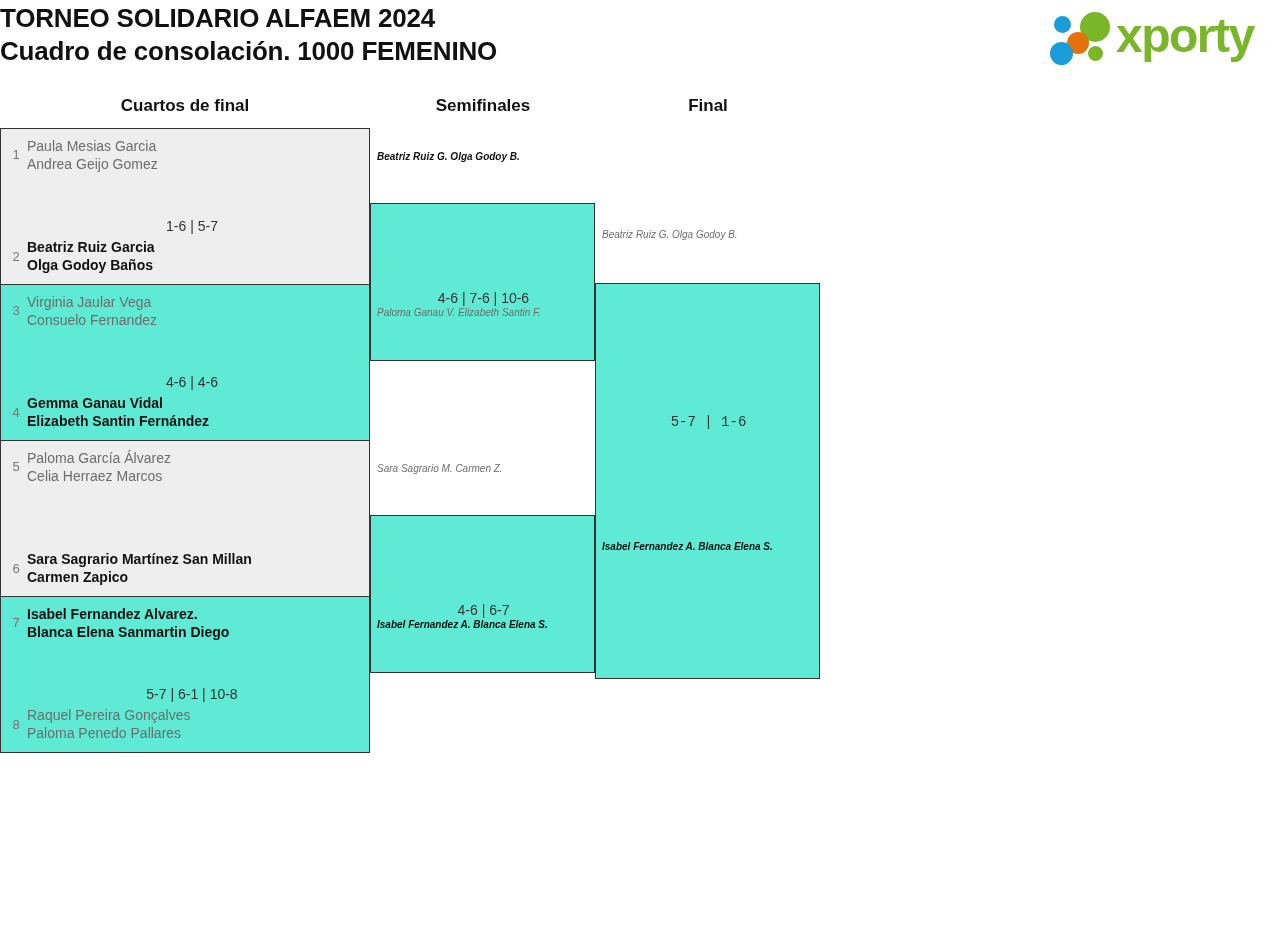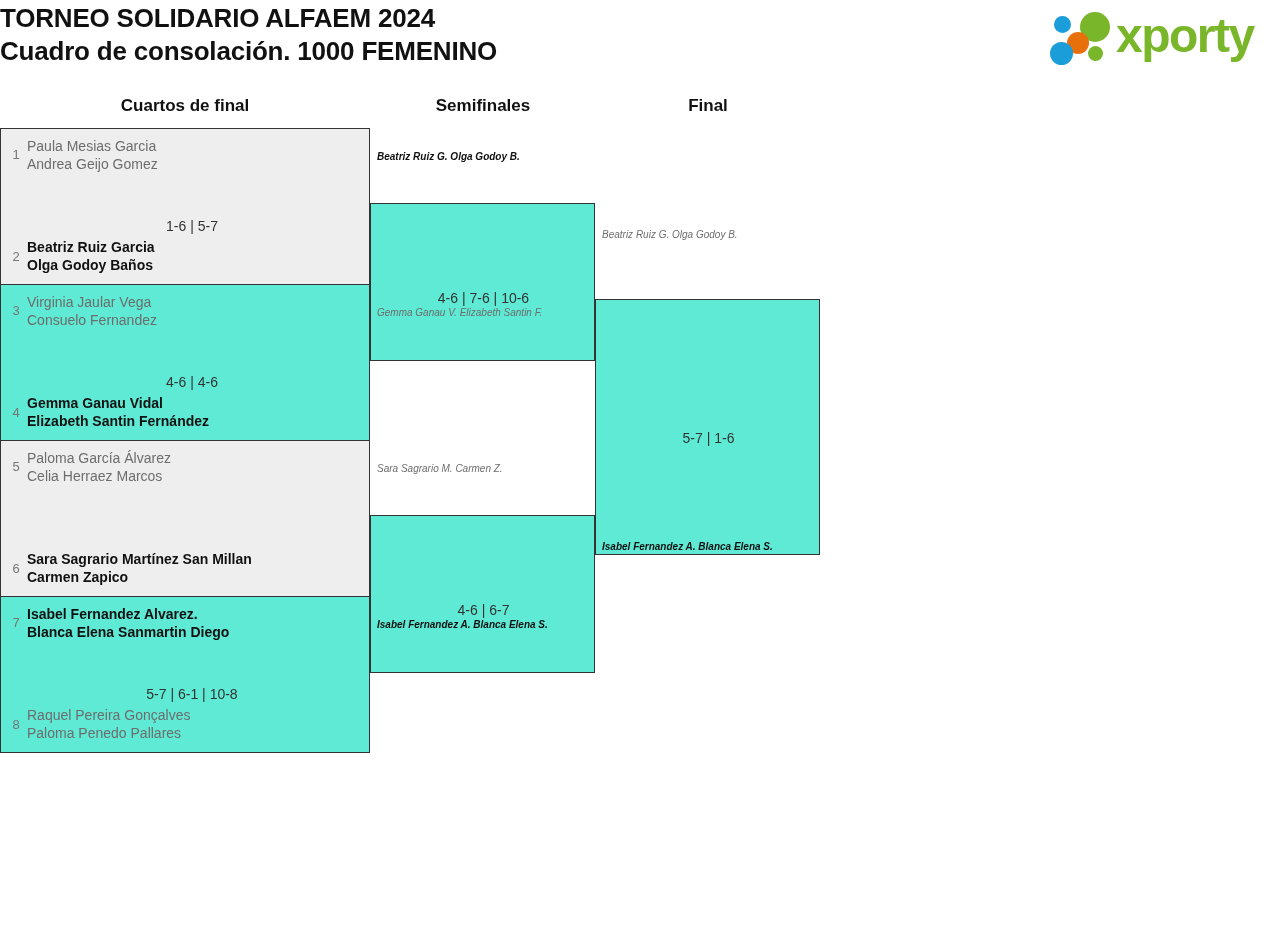--- a/index.html
+++ b/index.html
@@ -132,21 +132,21 @@
     position: absolute;
     font-size: 10px;
     line-height: 18px;
     color: #6d6d6d;
     white-space: nowrap;
     font-style: italic;
   }
   .float-team.winner { color: #111111; font-weight: bold; }
 
   
-  .fin { left: 595px; width: 225px; height: 256px; top: 299px; }
+  .fin { left: 595px; width: 225px; height: 396px; top: 283px; font-family: Liberation Mono, monospace; }
   .fin .score { left: 6px; width: 213px; top: 110px; }
 </style>
 </head>
 <body>
 
 <div class="page">
 
   <div class="header">
     <div class="title-block">
       <div class="title-line">TORNEO SOLIDARIO ALFAEM 2024</div>
@@ -227,21 +227,21 @@
   <div class="float-team winner" style="left:377px; top:148px;">
     <span class="ln">Beatriz Ruiz G.</span>
     <span class="ln">Olga Godoy B.</span>
   </div>
 
   <div class="match sf sf1">
     <div class="score">4-6 | 7-6 | 10-6</div>
   </div>
 
   <div class="float-team" style="left:377px; top:304px;">
-    <span class="ln">Gemma Ganau V.</span>
+    <span class="ln">Paloma Ganau V.</span>
     <span class="ln">Elizabeth Santin F.</span>
   </div>
 
   <div class="float-team" style="left:377px; top:460px;">
     <span class="ln">Sara Sagrario M.</span>
     <span class="ln">Carmen Z.</span>
   </div>
 
   <div class="match sf sf2">
     <div class="score">4-6 | 6-7</div>

